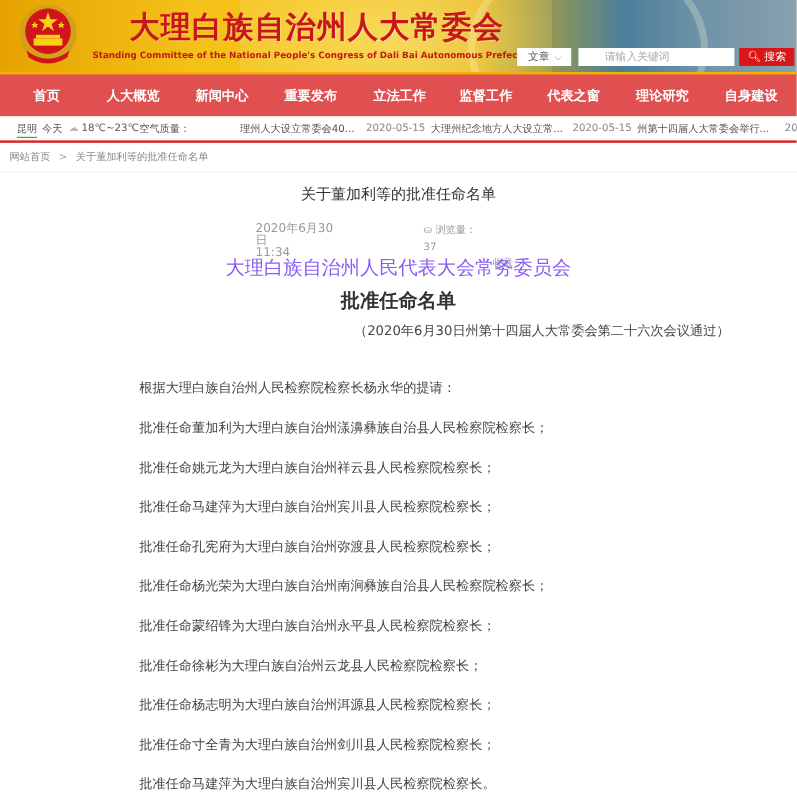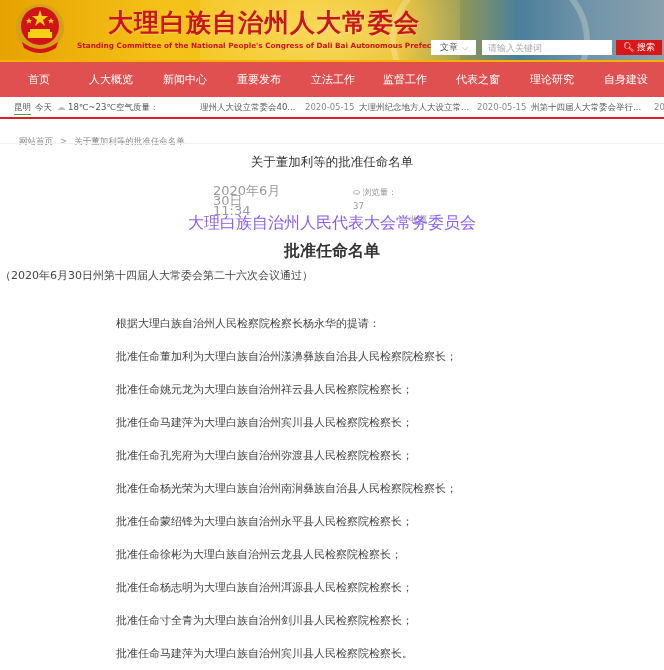--- a/index.html
+++ b/index.html
@@ -33,69 +33,69 @@
     position: absolute; left: 77px; top: 41px; font-size: 7.3px; font-weight: bold;
     color: #c8161d; white-space: nowrap;
   }
   .search-type {
     position: absolute; left: 431px; top: 40px; width: 45px; height: 15px;
     background: #fff; font-size: 9px; color: #555; line-height: 15px; padding-left: 9px;
   }
   .search-type .chev { color: #999; font-size: 8px; margin-left: 4px; }
   .search-input {
     position: absolute; left: 482px; top: 40px; width: 130px; height: 15px;
-    background: #fff; border: none; font-size: 9px; padding-left: 6px; color: #999;
+    background: #fff; border: none; font-size: 9px; padding-left: 22px; color: #999;
     font-family: "DejaVu Sans", sans-serif; outline: none;
   }
   .search-input::placeholder { color: #aaa; }
   .search-btn {
     position: absolute; left: 616px; top: 40px; width: 46px; height: 15px;
     background: #d71718; color: #fff; font-size: 9px; line-height: 15px; text-align: center;
     border: none;
   }
 
   
   .nav {
     position: absolute; left: 0; top: 60px; width: 664px; height: 37px;
     background: #e05050; border-top: 2px solid #f2b400;
     display: flex; align-items: center;
   }
   .nav-item {
     position: absolute; top: 0; height: 23px; line-height: 35px; color: #fff;
-    font-size: 11px; font-weight: normal; white-space: nowrap;
+    font-size: 11px; font-weight: bold; white-space: nowrap;
   }
 
   
   .ticker {
     position: absolute; left: 0; top: 97px; width: 664px; height: 22px;
     border-bottom: 2px solid #e02020; background: #fff;
     font-size: 8.5px; color: #555; white-space: nowrap; overflow: hidden;
   }
   .ticker span { position: absolute; top: 5px; }
   .city { border-bottom: 1px solid #48a43c; }
 
   
   .breadcrumb {
-    position: absolute; left: 19px; top: 125px; font-size: 8.5px; color: #888; white-space: nowrap; margin-top: 11px;
+    position: absolute; left: 8px; top: 125px; font-size: 8.5px; color: #888; white-space: nowrap;
   }
   .breadcrumb .sep { margin: 0 7px; color: #999; }
   .crumb-line { position: absolute; left: 0; top: 143px; width: 664px; height: 1px; background: #f0f0f0; }
 
   
   .art-title {
     position: absolute; left: 0; top: 154px; width: 664px; text-align: center;
     font-size: 12.5px; color: #333;
   }
-  .meta-date { position: absolute; left: 213px; top: 186px; font-size: 13px; color: #999; line-height: 10px; width: 70px; }
+  .meta-date { position: absolute; left: 213px; top: 186px; font-size: 10px; color: #999; line-height: 10px; width: 70px; }
   .meta-views { position: absolute; left: 353px; top: 185px; font-size: 8.5px; color: #999; line-height: 14px; width: 55px; }
   .meta-fav { position: absolute; left: 400px; top: 185px; font-size: 8.5px; color: #999; margin-top: 29px; }
   .meta-fav .heart { color: #e88; }
   .doc-head1 { position: absolute; left: 0; top: 213px; width: 664px; text-align: center; font-size: 16px; color: #8b5cf6; }
   .doc-head2 { position: absolute; left: 0; top: 241px; width: 664px; text-align: center; font-size: 16px; color: #333; font-weight: bold; }
-  .doc-sub { position: absolute; left: 0; top: 268px; width: 592px; text-align: left; font-size: 11px; color: #444; }
+  .doc-sub { position: absolute; left: 16px; top: 268px; width: 592px; text-align: right; font-size: 11px; color: #444; }
   .para { position: absolute; left: 116px; font-size: 11px; color: #444; white-space: nowrap; }
 </style>
 </head>
 <body>
 
 <div class="banner">
   <div class="glow"></div>
   <div class="arc"></div>
 
   <svg class="emblem" viewBox="0 0 52 54">

